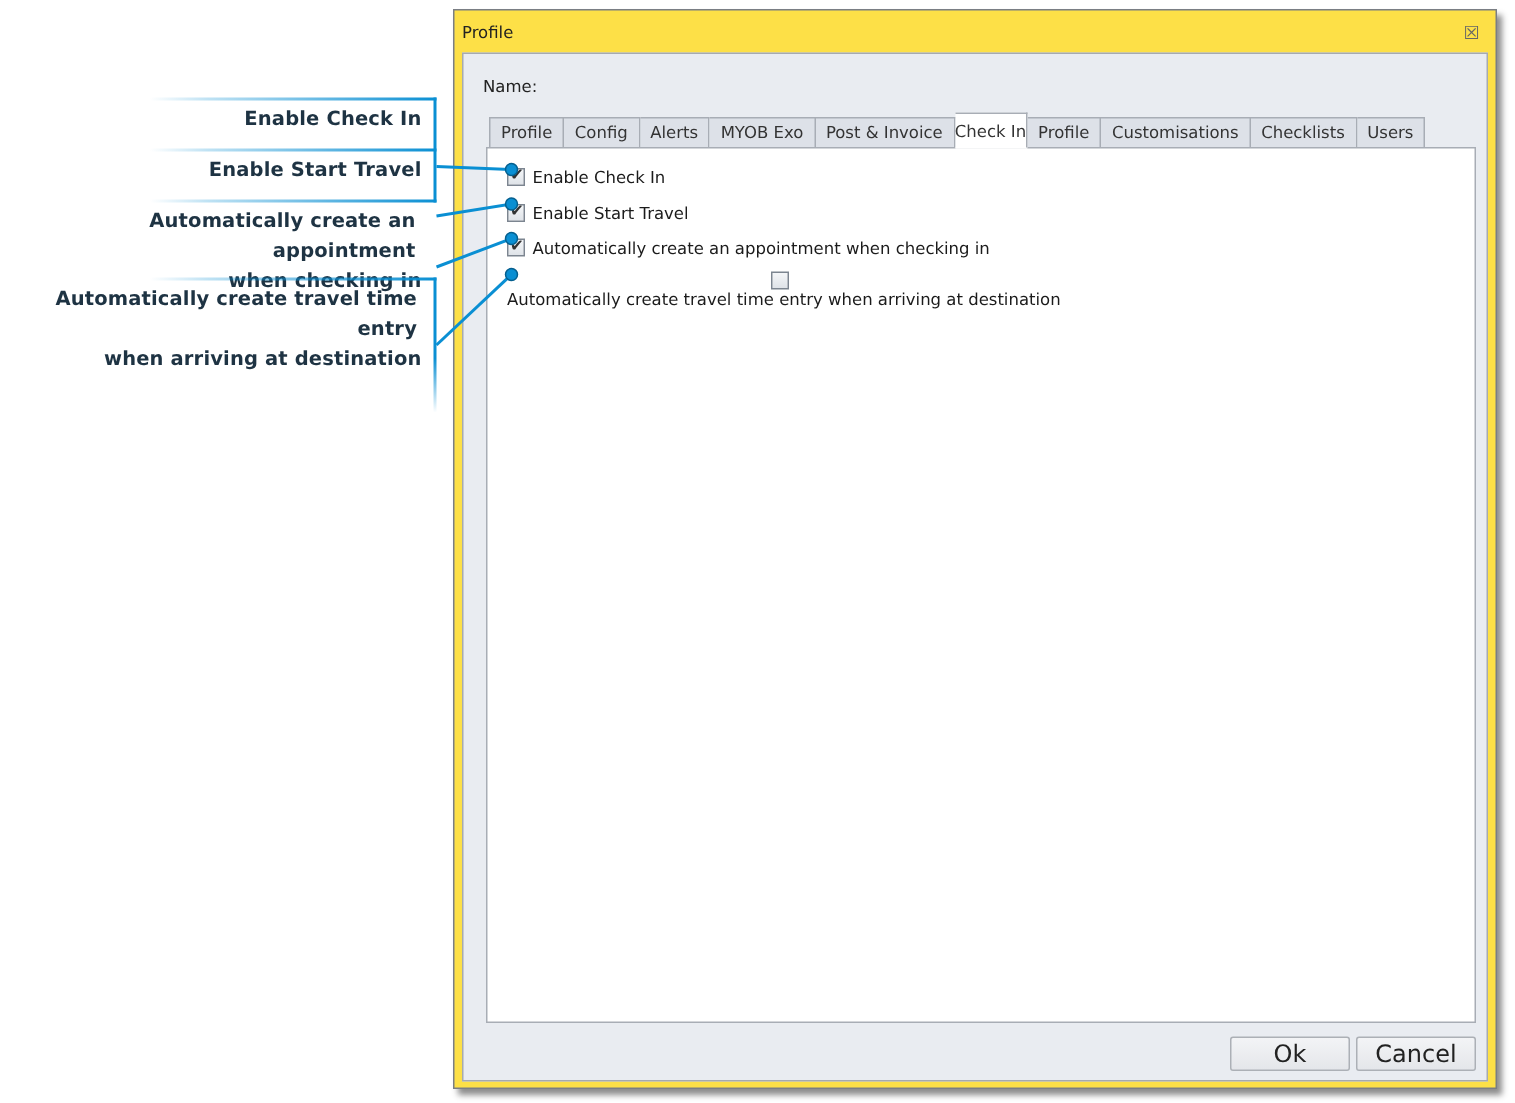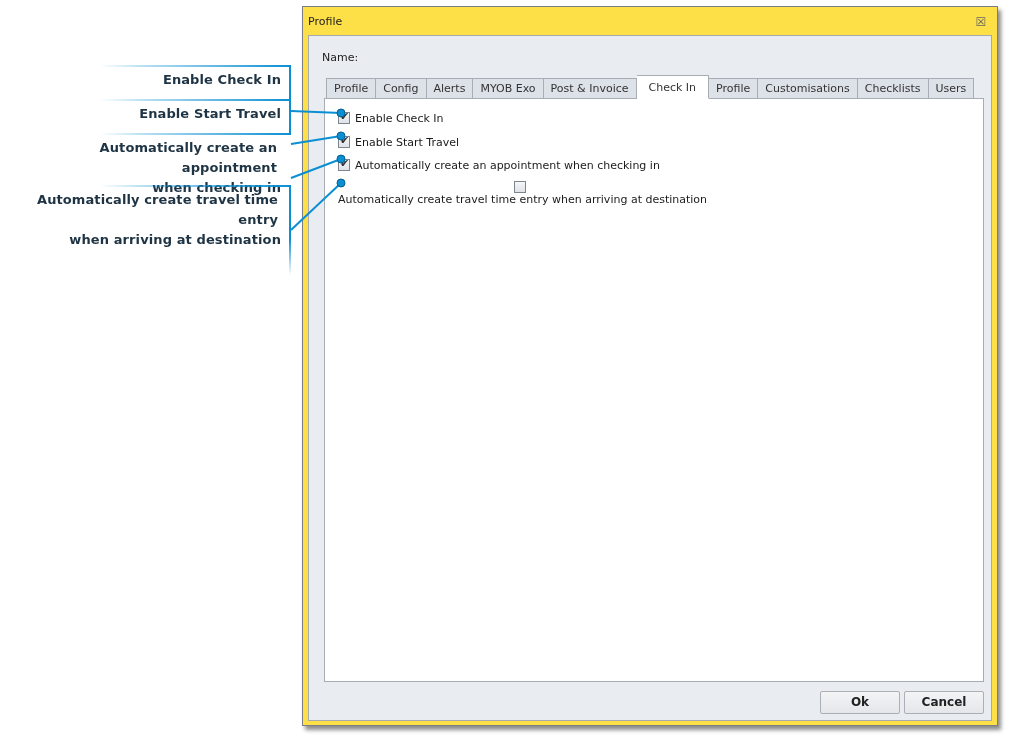--- a/index.html
+++ b/index.html
@@ -47,39 +47,39 @@
     
     .tabs { position: absolute; left: 17px; top: 41px; height: 22px; display: flex; }
     .tab {
       height: 21px; margin-top: 1px; padding: 0 7px; line-height: 20px; font-size: 11px;
       color: #333; background: #dde1e8; border: 1px solid #a8adb5; border-left: none;
       white-space: nowrap; cursor: pointer;
     }
     .tab:first-child { border-left: 1px solid #a8adb5; }
     .tab.active {
       background: #ffffff; height: 24px; margin-top: -2px; line-height: 23px;
-      border-bottom: 1px solid #ffffff; position: relative; z-index: 2; padding: 0 12px;
+      border-bottom: 1px solid #ffffff; position: relative; z-index: 2; padding: 0 0;
     }
     .tab-panel {
       position: absolute; left: 15px; top: 62px; width: 660px; height: 584px;
       background: #ffffff; border: 1px solid #a8adb5;
     }
 
     .check-row { position: absolute; left: 13px; height: 16px; display: flex; align-items: center; }
     .checkbox {
       width: 12px; height: 12px; border: 1px solid #7c8590; background: linear-gradient(#f4f6f8, #dfe3e8);
       position: relative; margin-right: 5px; flex: none;
     }
     .checkbox .tick { position: absolute; left: 1px; top: -2px; font-size: 11px; line-height: 12px; color: #333; }
     .check-label { font-size: 11px; color: #1b1b1b; white-space: nowrap; }
 
     .btn {
       position: absolute; top: 655px; width: 80px; height: 23px;
       background: linear-gradient(#f3f4f6, #e4e6ea); border: 1px solid #acb0b6; border-radius: 2px;
-      font-family: "DejaVu Sans", sans-serif; font-size: 12px; color: #222; text-align: center; line-height: 21px; font-weight: bold;
+      font-family: "DejaVu Sans", sans-serif; font-size: 16px; color: #222; text-align: center; line-height: 21px;
     }
   </style>
 </head>
 <body>
 
 <div class="callout-line-h" style="left:100px; top:65px; width:191px;"></div>
 <div class="callout" style="right:729px; top:70px;">Enable Check In</div>
 
 <div class="callout-line-h" style="left:100px; top:99px; width:191px;"></div>
 <div class="callout" style="right:729px; top:104px;">Enable Start Travel</div>

